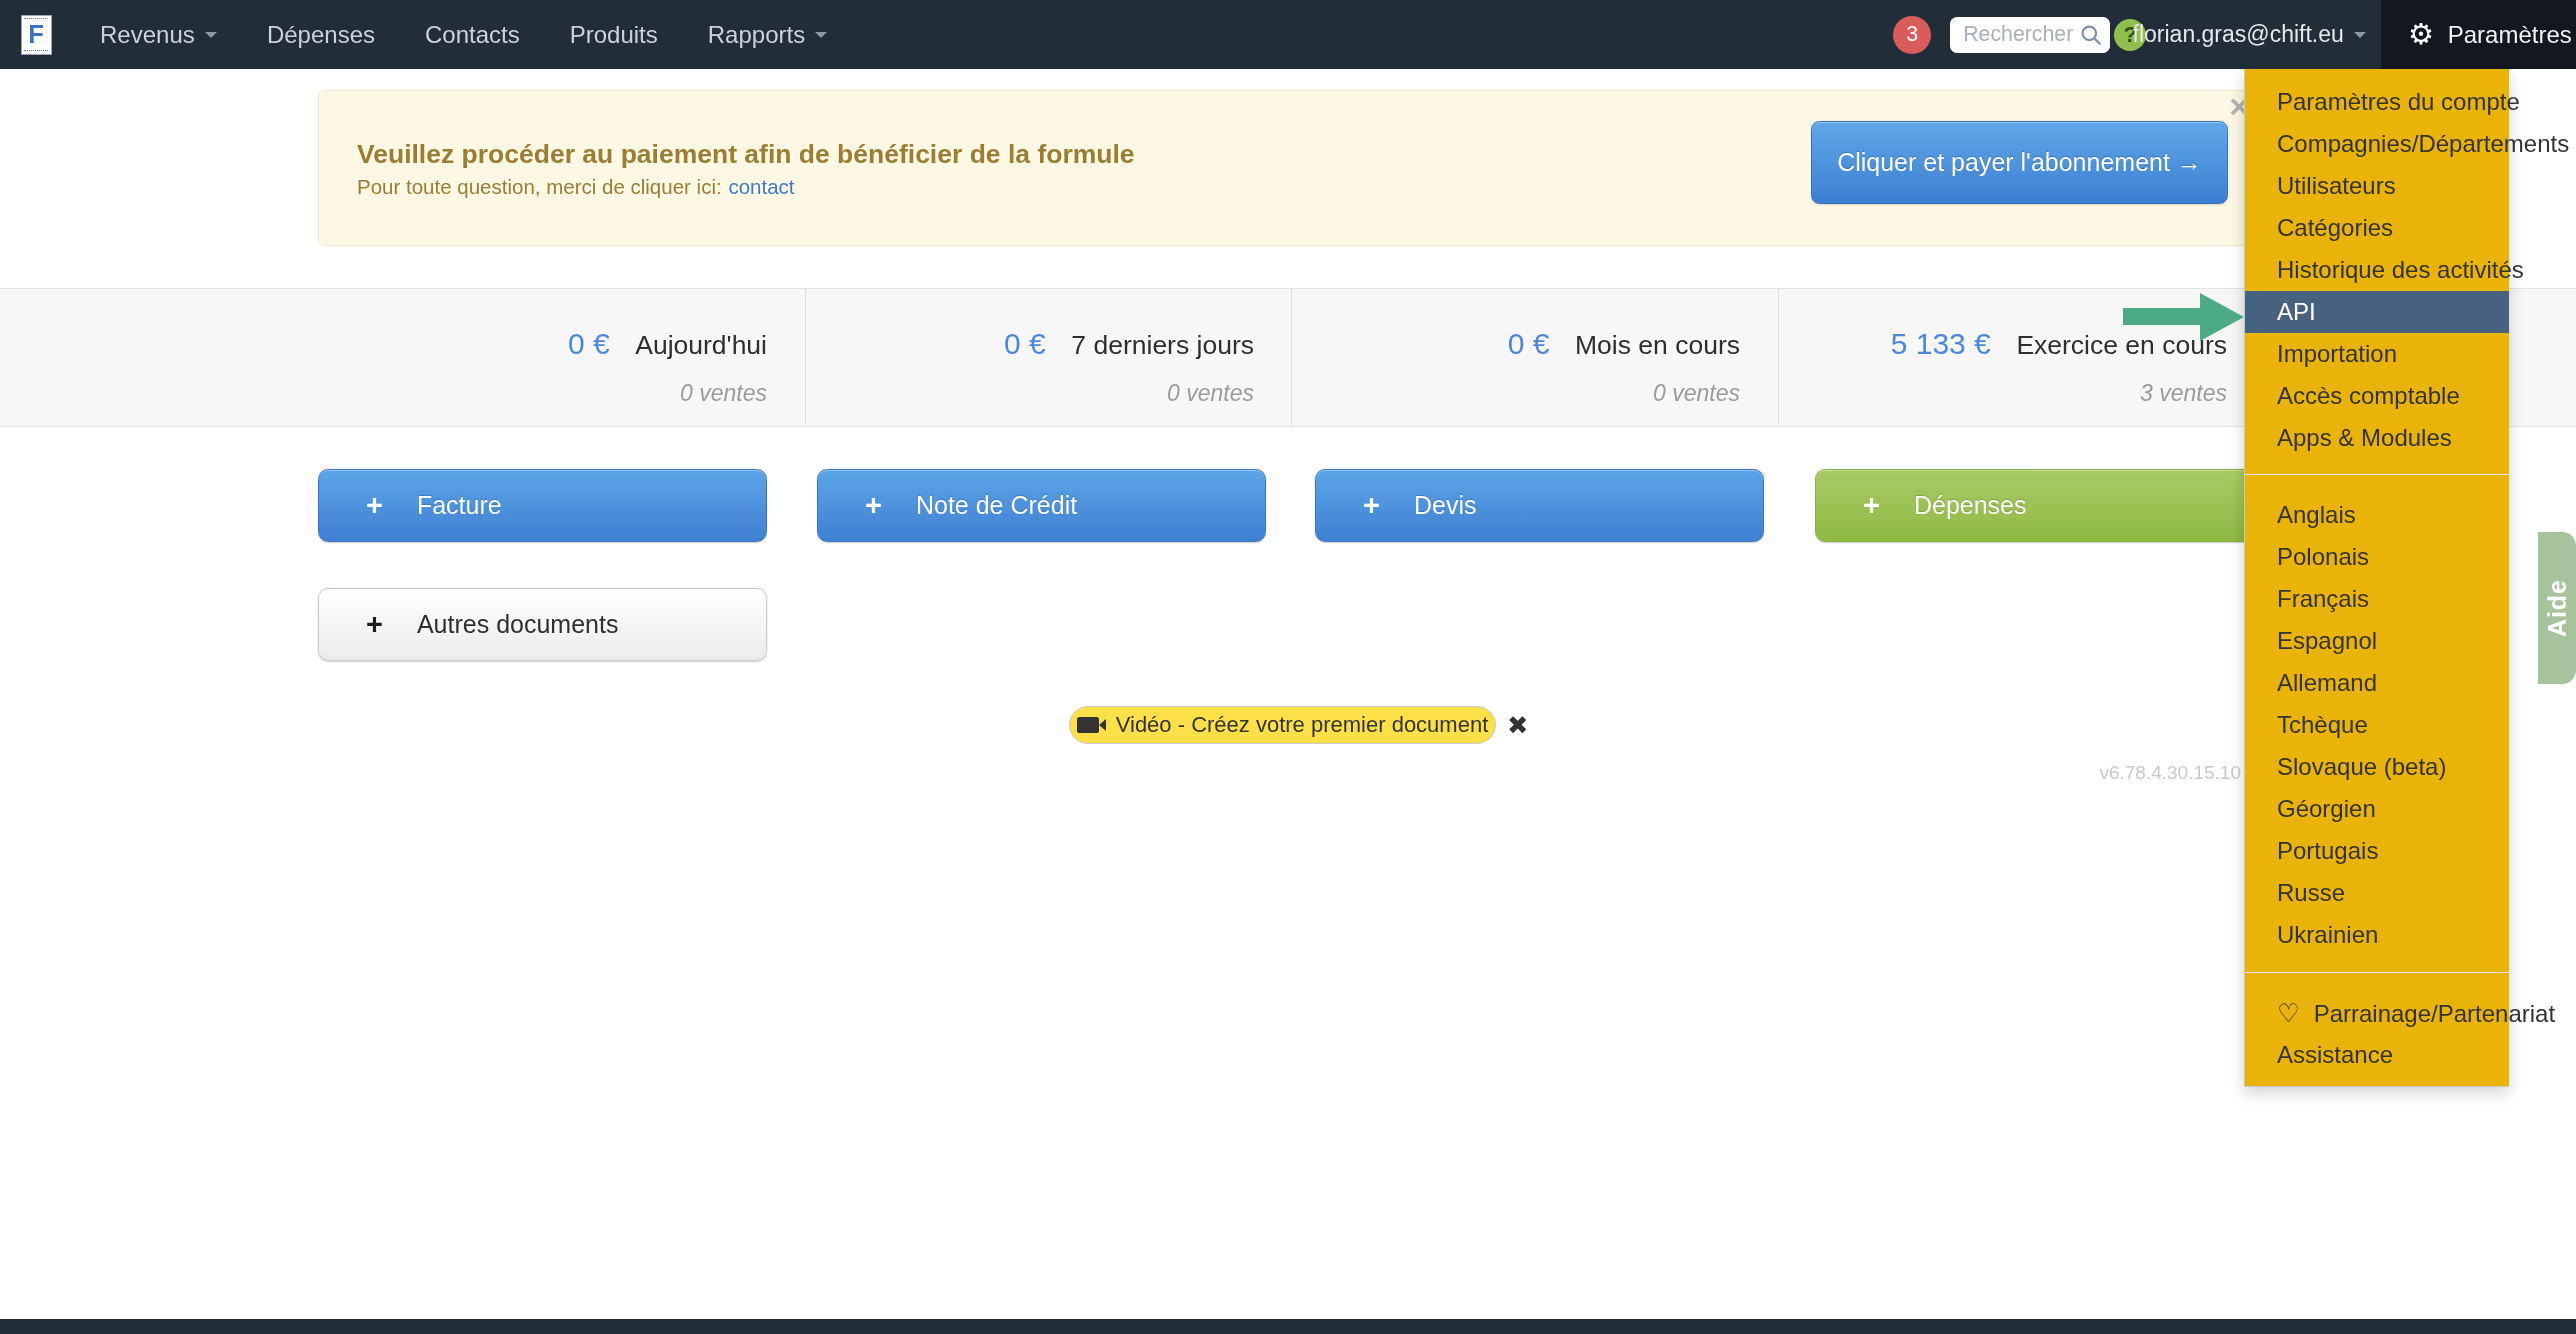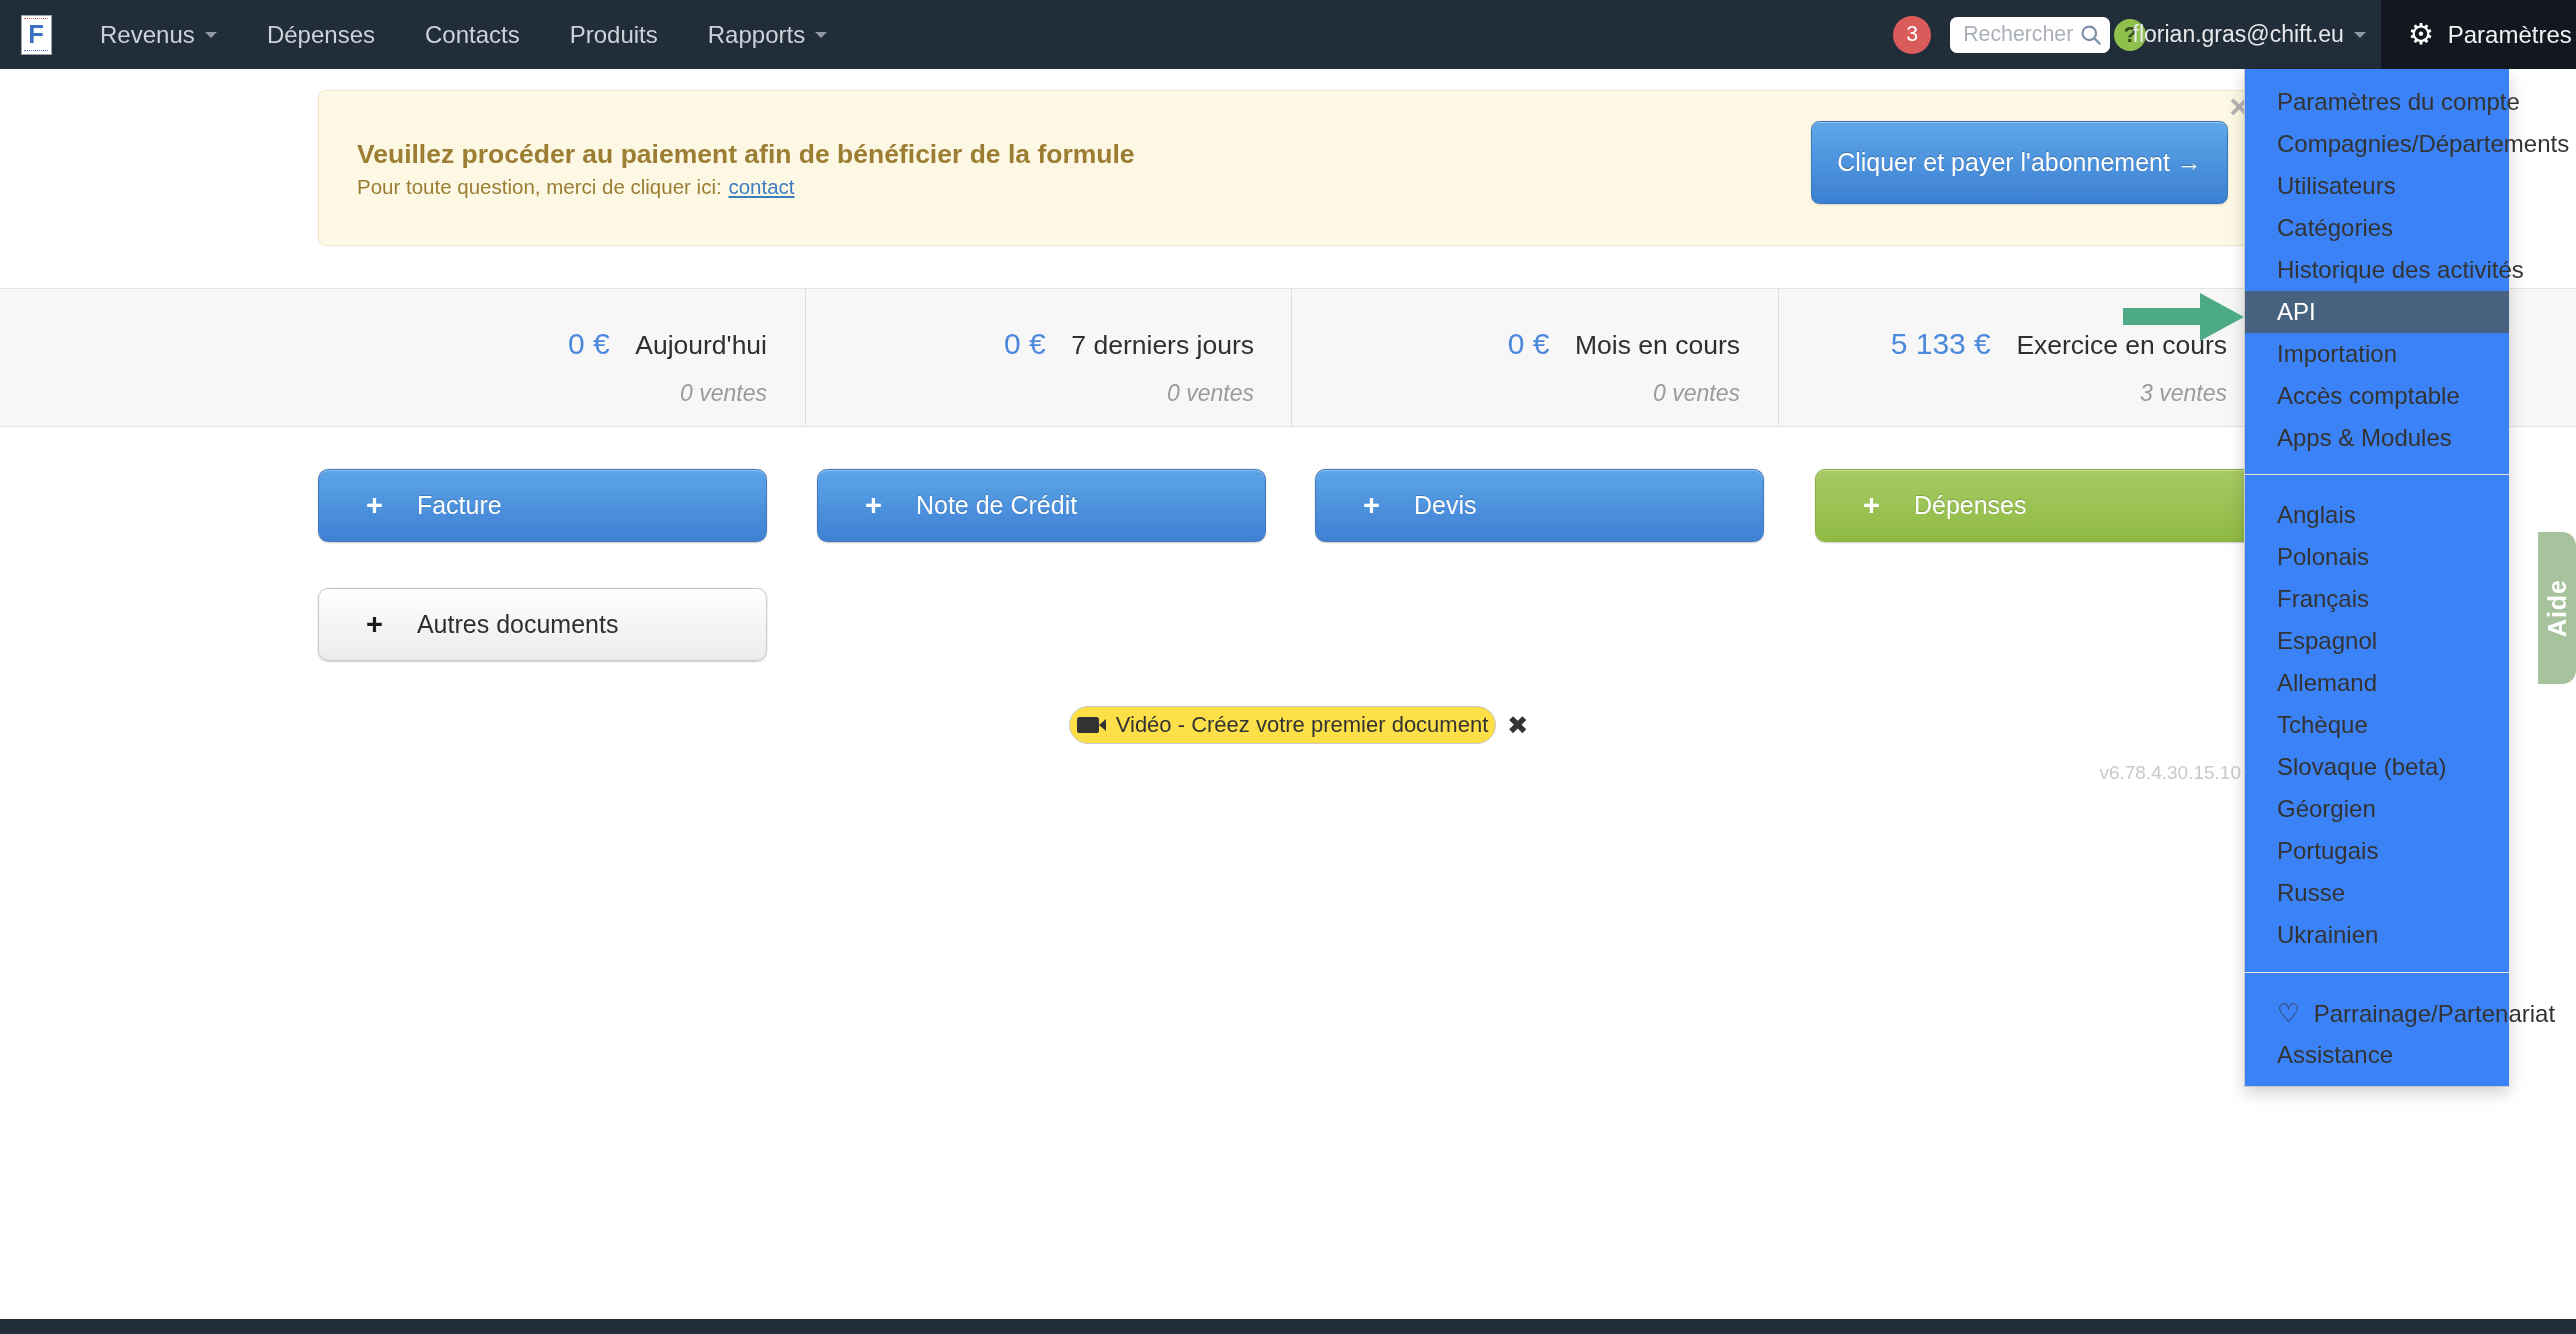--- a/index.html
+++ b/index.html
@@ -40,21 +40,21 @@
               width:195px; }
   .gear { font-size:29px; line-height:1; color:#fff;
           font-family:"DejaVu Sans", sans-serif; }
 
   
   .banner { position:absolute; left:318px; top:90px; width:1939px; height:156px;
             background:#fcf8e3; border:0.9px solid #f0e7c8; border-radius:6.8px; z-index:5; }
   .banner-title { position:absolute; left:38px; top:48px; font-size:26.5px; font-weight:bold;
                   color:#9b7d33; }
   .banner-sub { position:absolute; left:38px; top:84px; font-size:20.5px; color:#9b7d33; }
-  .banner-sub a { color:#3e7cc0; text-decoration:underline; cursor:pointer; margin-left:6.8px;margin-top:32px; }
+  .banner-sub a { color:#3e7cc0; cursor:pointer; margin-left:6.8px;margin-top:32px; }
   .pay-btn { position:absolute; left:1492px; top:30px; width:417px; height:83px;
              border-radius:8.5px; border:0.9px solid #3a73ba; color:#fff; font-size:25px;
              display:flex; align-items:center; justify-content:center; cursor:pointer;
              background:linear-gradient(#5fa7e9,#3c7fd1);
              box-shadow:inset 0 0.9px 0 rgba(255,255,255,.35), 0 0.9px 1.7px rgba(0,0,0,.15);
              text-shadow:0 -0.9px 0.9px rgba(0,0,0,.25); }
   .banner-close { position:absolute; right:6.8px; top:-1.7px; font-size:34px; font-weight:bold;
                   color:#b3b3b3; cursor:pointer; line-height:1; }
 
   
@@ -103,21 +103,21 @@
               transform-origin:center; cursor:pointer; z-index:60; }
 
   
   .arrow { position:absolute; left:2123px; top:293px; width:121px; height:48px; z-index:55; }
   .arrow .tail { position:absolute; left:0; top:15.4px; width:79px; height:17px; background:#4cab84; }
   .arrow .head { position:absolute; left:77px; top:0; width:0; height:0;
                  border-top:24px solid transparent; border-bottom:24px solid transparent;
                  border-left:44px solid #4cab84; }
 
   
-  .dropdown { position:absolute; left:2244px; top:69px; width:265px; background:#3b82f6;
+  .dropdown { position:absolute; left:2244px; top:69px; width:265px; background:#eab308;
               border:0.9px solid #c8c8c8; border-top:none; border-right:none;
               box-shadow:0 6.8px 15.4px rgba(0,0,0,.18); padding:12px 0 10.2px; z-index:50; }
   .dd-item { height:42px; line-height:42px; padding-left:32px; font-size:24px; color:#333;
              cursor:pointer; white-space:nowrap; }
   .dd-item.active { background:#47627e; color:#fff; }
   .dd-item.bold { font-weight:normal; }
   .dd-divider { height:0.9px; background:#e5e5e5; margin:15.4px 0 19px; }
   .dd-item .heart { font-size:25.6px; margin-right:13.7px;
                     font-family:"DejaVu Sans", sans-serif; }
 

